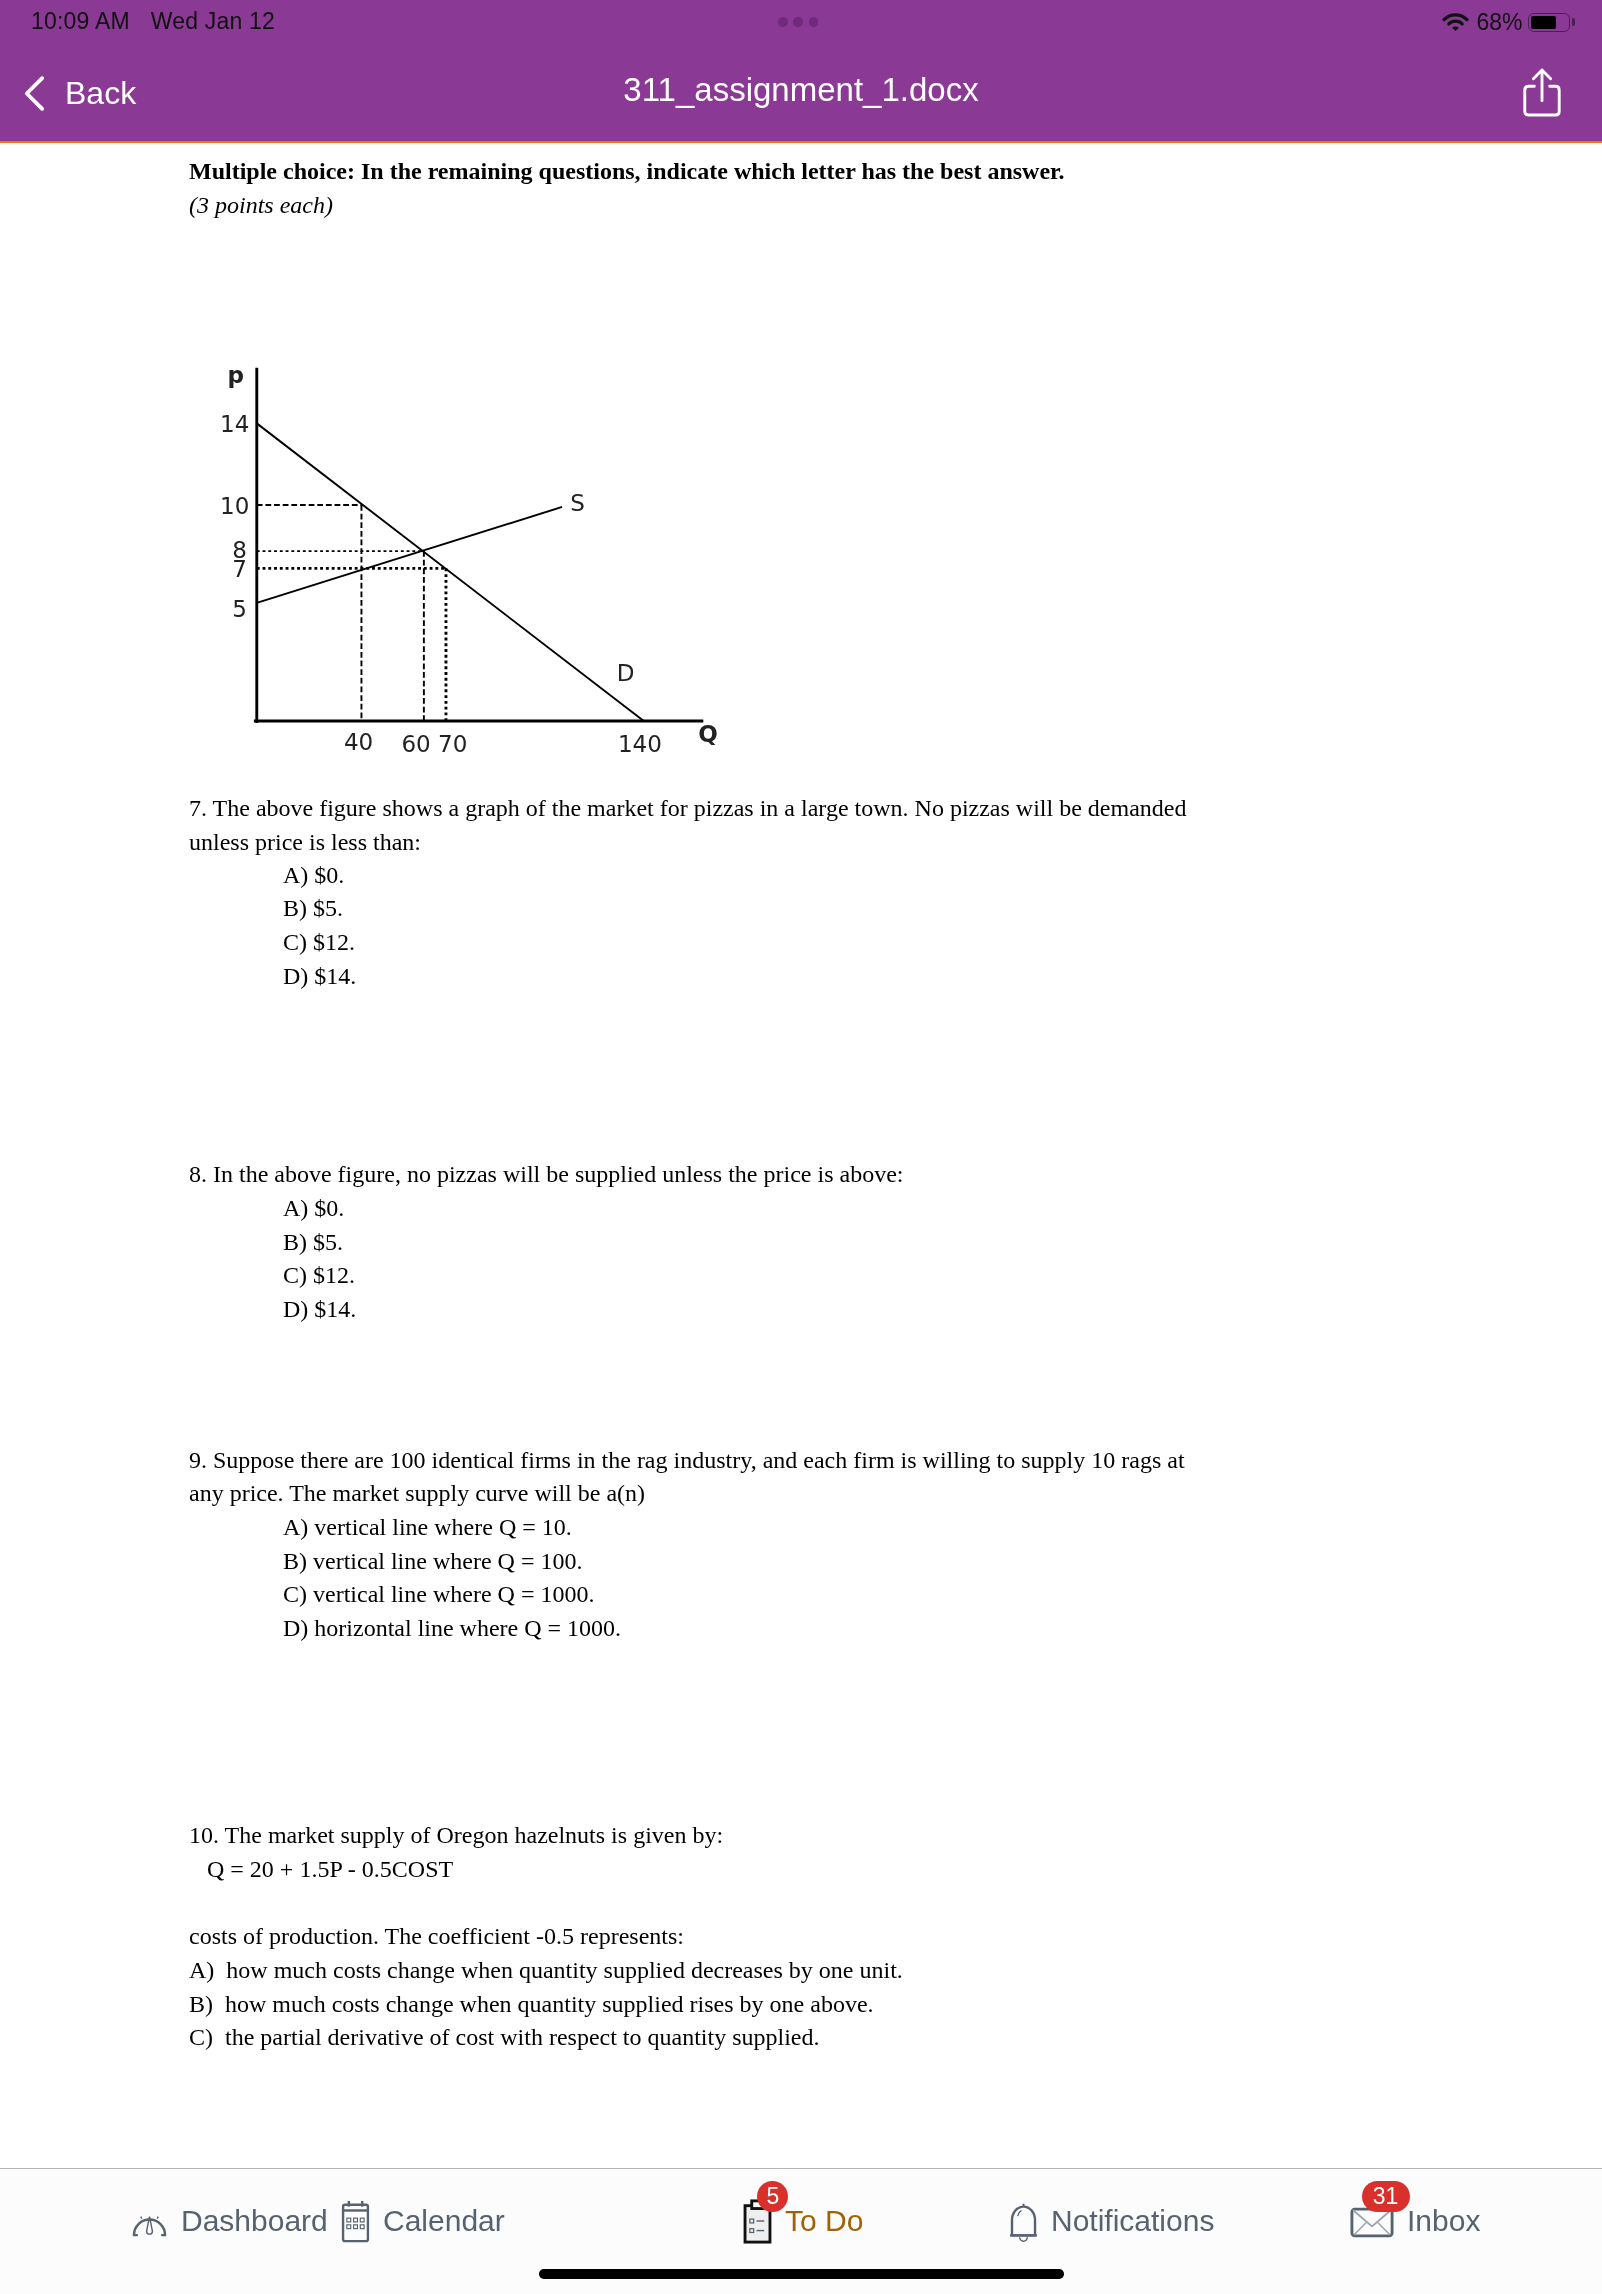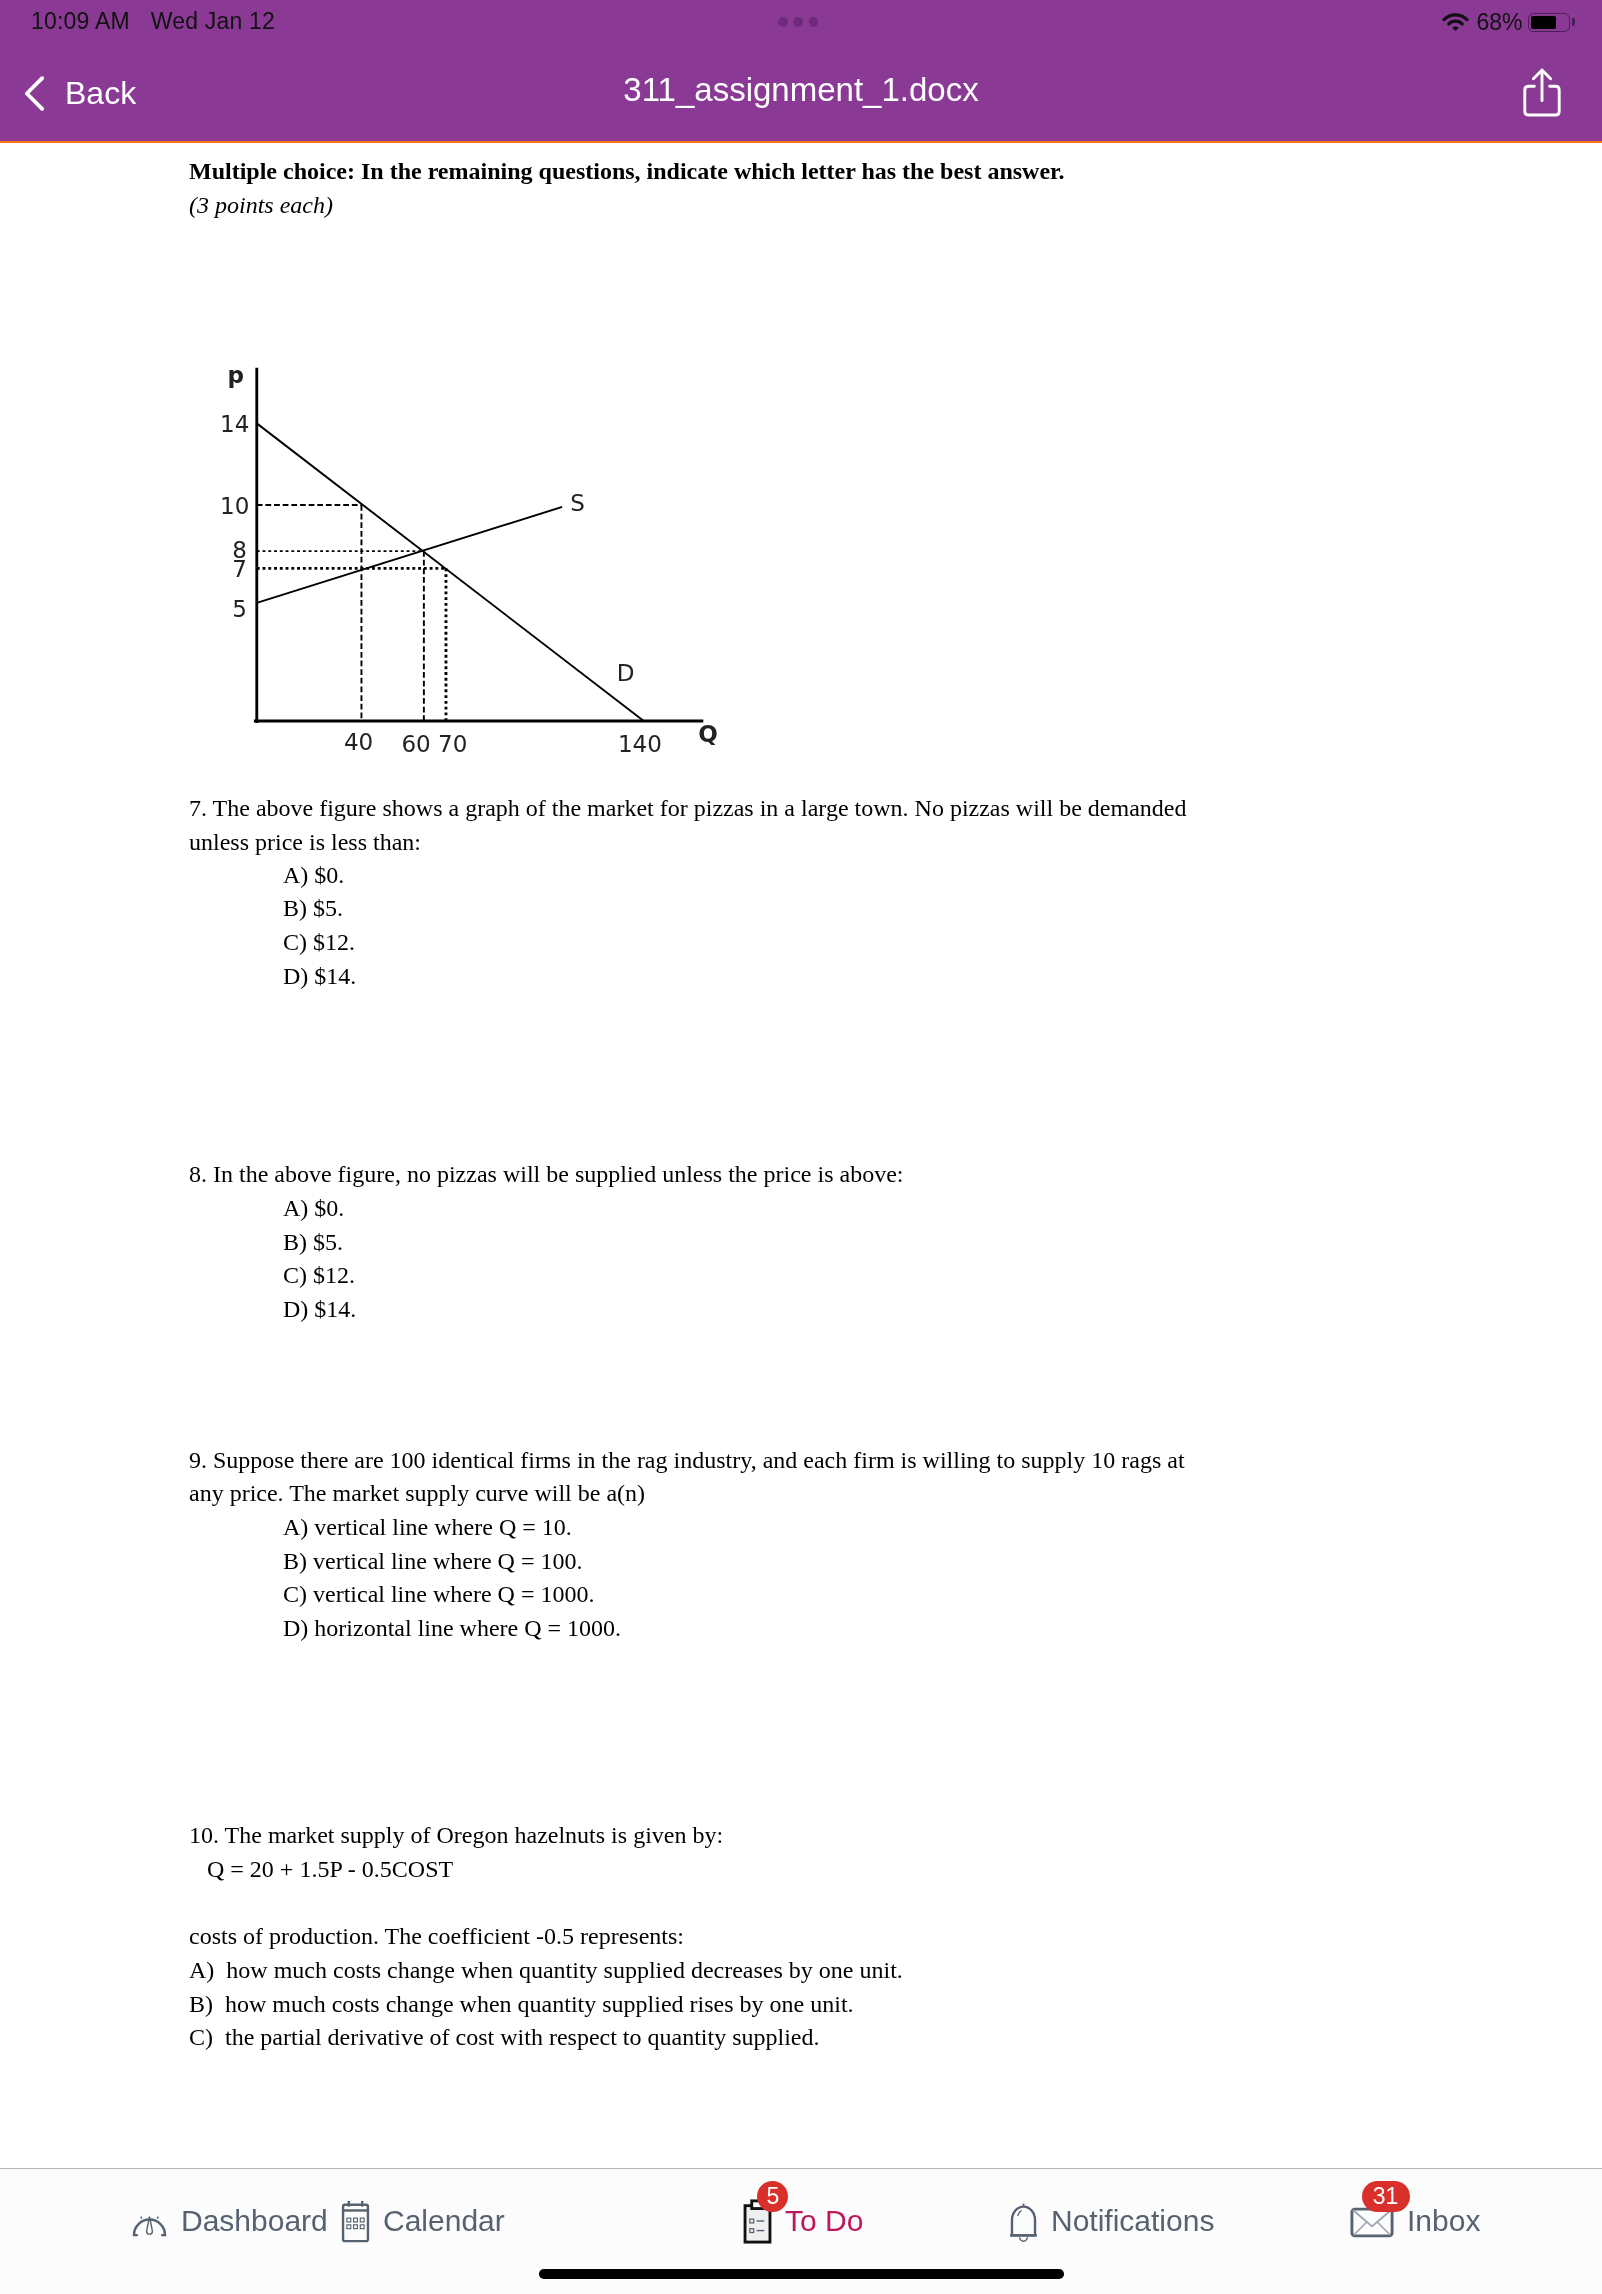--- a/index.html
+++ b/index.html
@@ -43,21 +43,21 @@
 
   .chart { position: absolute; left: 0; top: 0; }
   .chart text { font-family: "DejaVu Sans", sans-serif; font-size: 24px; fill: #222; }
 
   .tabbar {
     position: absolute; left: 0; top: 2168px; width: 1602px; height: 126px;
     background: #fcfcfc; border-top: 1.9px solid #b5b5b5;
   }
   .tab { position: absolute; top: 29px; height: 46px; display: flex; align-items: center; cursor: pointer; }
   .tab .tlabel { font-size: 30px; color: #566270; margin-left: 13px; }
-  .tab.active .tlabel { color: #be185d; }
+  .tab.active .tlabel { color: #a16207; }
   .badge {
     position: absolute; background: #D9302B; color: #fff; font-size: 23px; border-radius: 15.4px;
     height: 31px; min-width: 31px; text-align: center; line-height: 31px; padding: 0 3.8px; box-sizing: border-box;
   }
   .home-indicator {
     position: absolute; left: 539px; top: 2269px; width: 525px; height: 9.6px; background: #000; border-radius: 4.8px;
   }
 </style>
 </head>
 <body>
@@ -149,21 +149,21 @@
   <div class="line" style="top:1334px;">any price. The market supply curve will be a(n)</div>
   <div class="line opt" style="top:1368px;">A) vertical line where Q = 10.</div>
   <div class="line opt" style="top:1402px;">B) vertical line where Q = 100.</div>
   <div class="line opt" style="top:1435px;">C) vertical line where Q = 1000.</div>
   <div class="line opt" style="top:1469px;">D) horizontal line where Q = 1000.</div>
 
   <div class="line" style="top:1676px;">10. The market supply of Oregon hazelnuts is given by:</div>
   <div class="line" style="top:1710px; white-space:pre;">   Q = 20 + 1.5P - 0.5COST</div>
   <div class="line" style="top:1777px;">costs of production. The coefficient -0.5 represents:</div>
   <div class="line" style="top:1811px; white-space:pre;">A)  how much costs change when quantity supplied decreases by one unit.</div>
-  <div class="line" style="top:1845px; white-space:pre;">B)  how much costs change when quantity supplied rises by one unit.</div>
+  <div class="line" style="top:1845px; white-space:pre;">B)  how much costs change when quantity supplied rises by one above.</div>
   <div class="line" style="top:1878px; white-space:pre;">C)  the partial derivative of cost with respect to quantity supplied.</div>
 </div>
 
 <div class="tabbar">
   <div class="tab" style="left:131px;">
     <svg width="37" height="33" viewBox="0 0 38 34">
       <path d="M6 31 H3 A16 16 0 0 1 35 31 H32" stroke="#566270" stroke-width="2.5" fill="none" stroke-linecap="round"></path>
       <path d="M19 12 L16 27 A3 3 0 0 0 22 27 Z" stroke="#566270" stroke-width="1.5" fill="none"></path>
       <line x1="10" y1="12" x2="11" y2="14" stroke="#566270" stroke-width="1.5"></line>
       <line x1="28" y1="12" x2="27" y2="14" stroke="#566270" stroke-width="1.5"></line>

